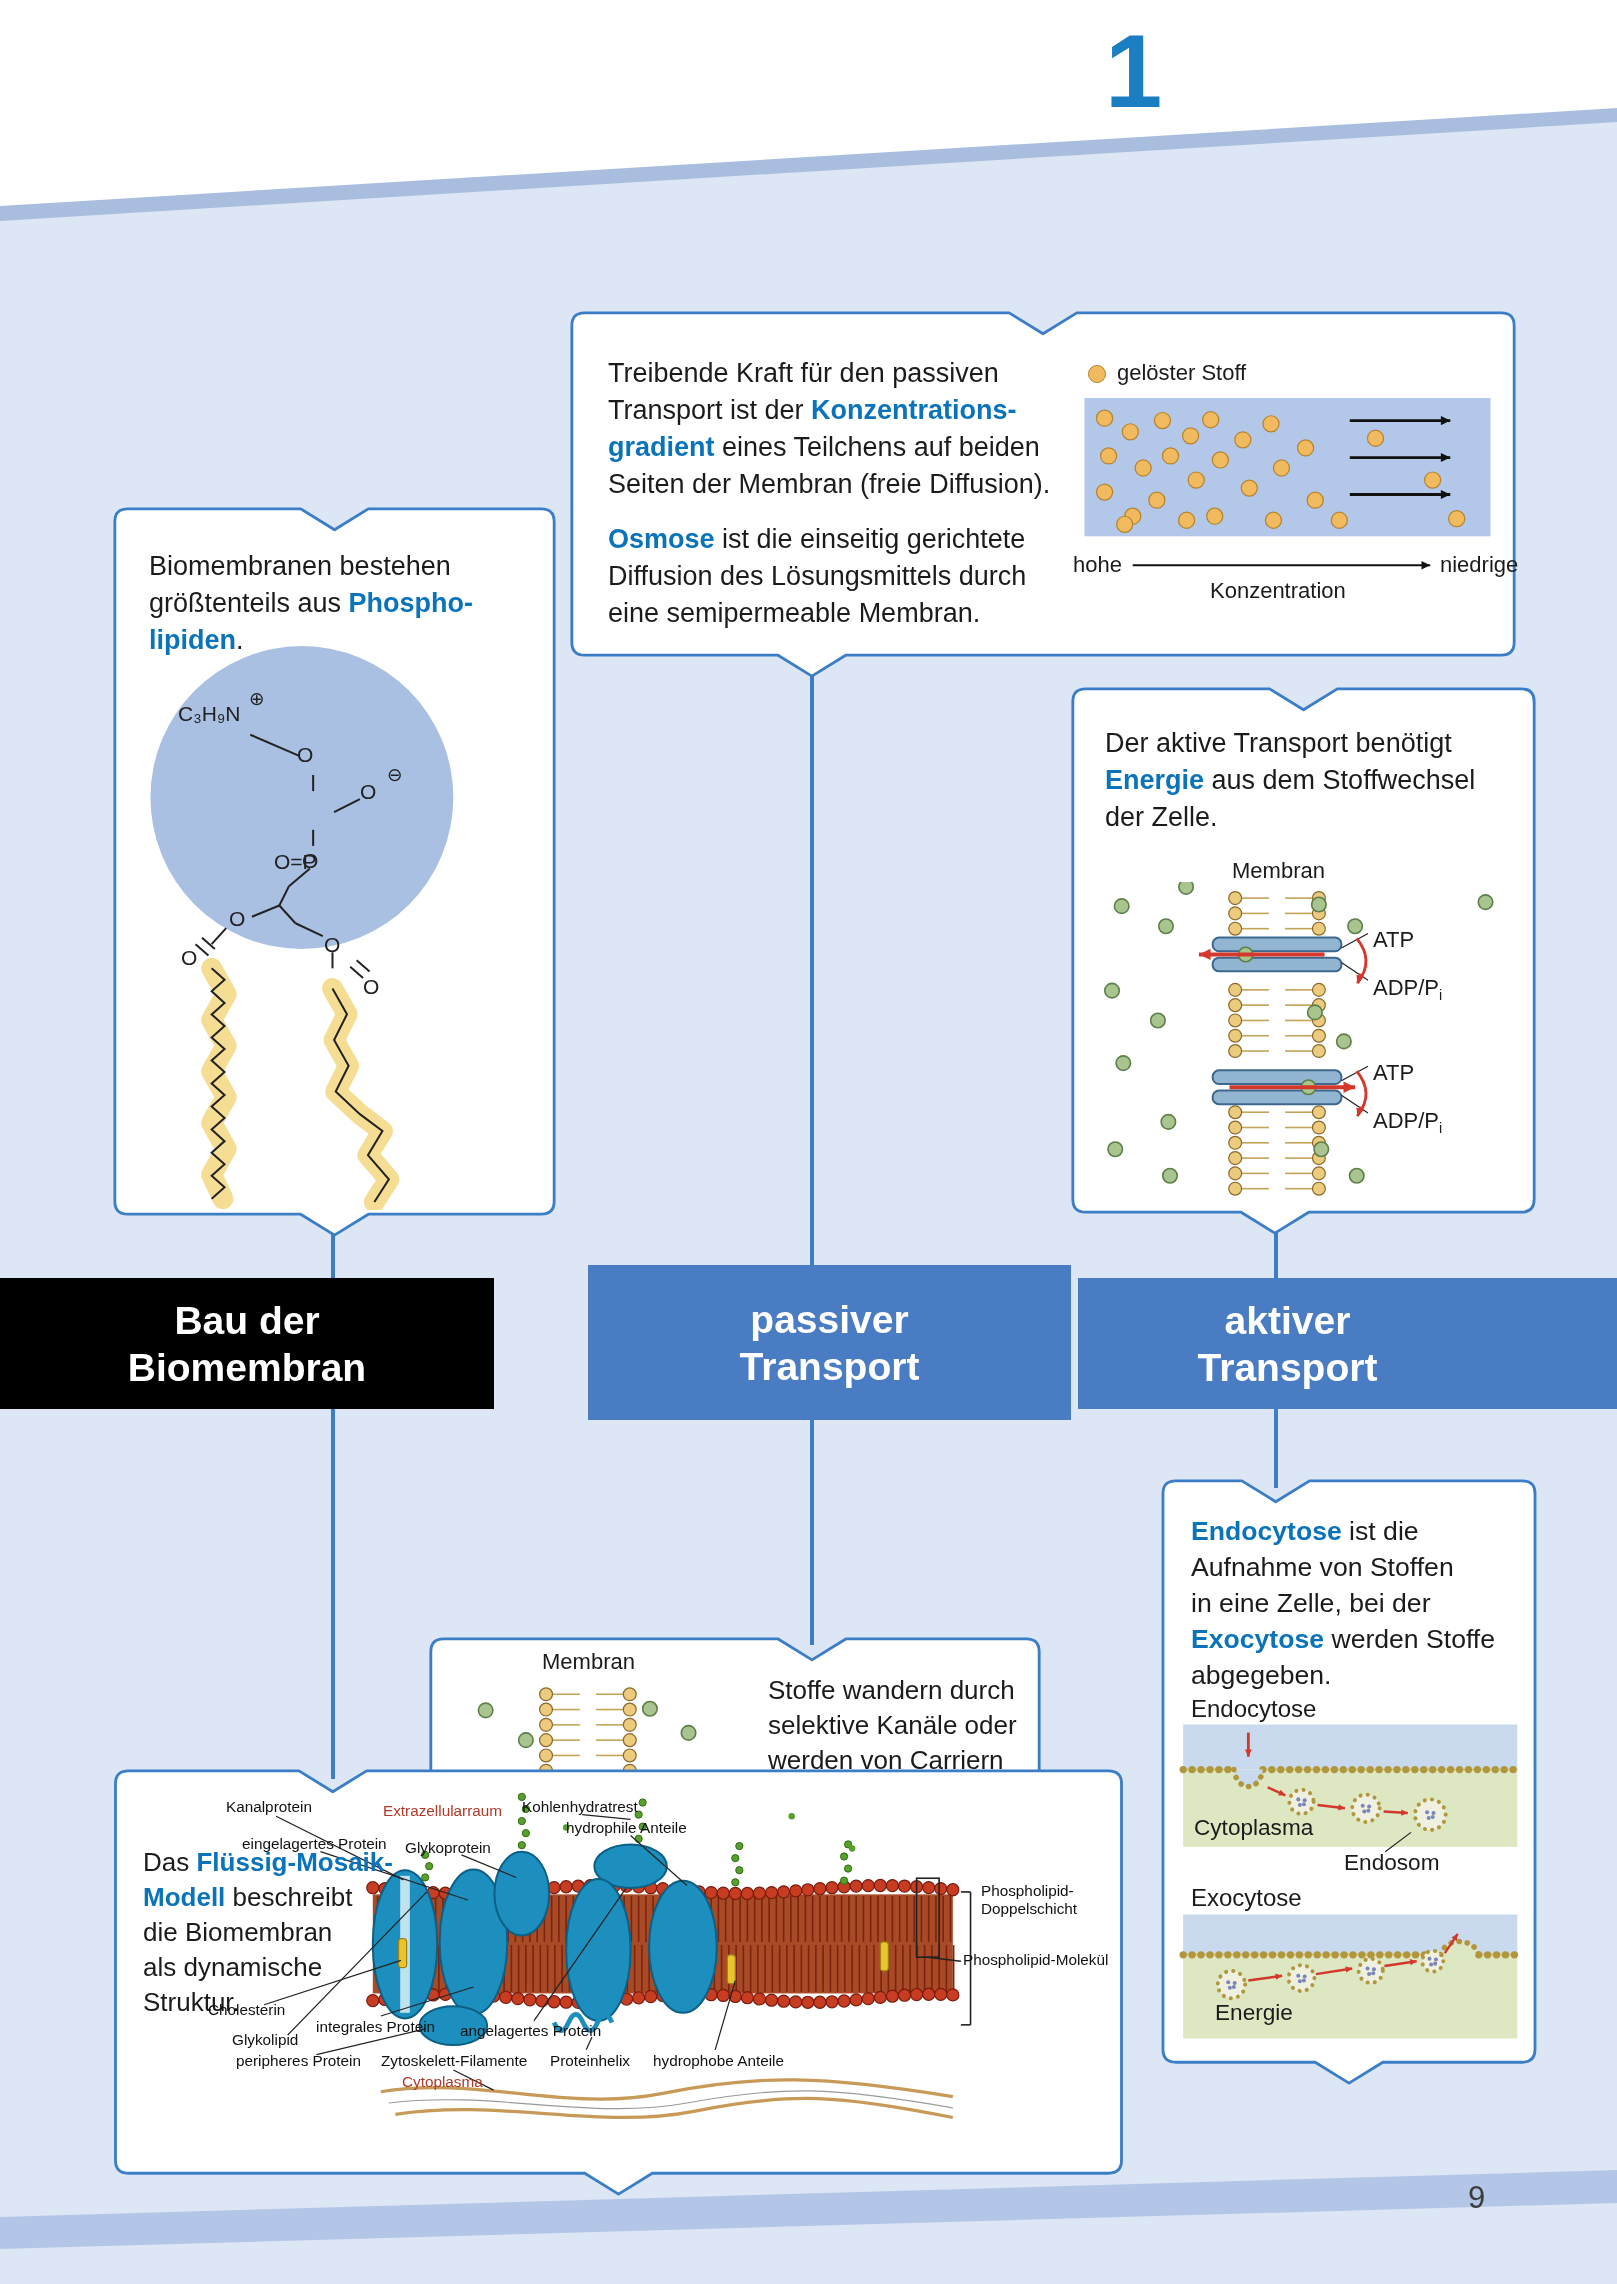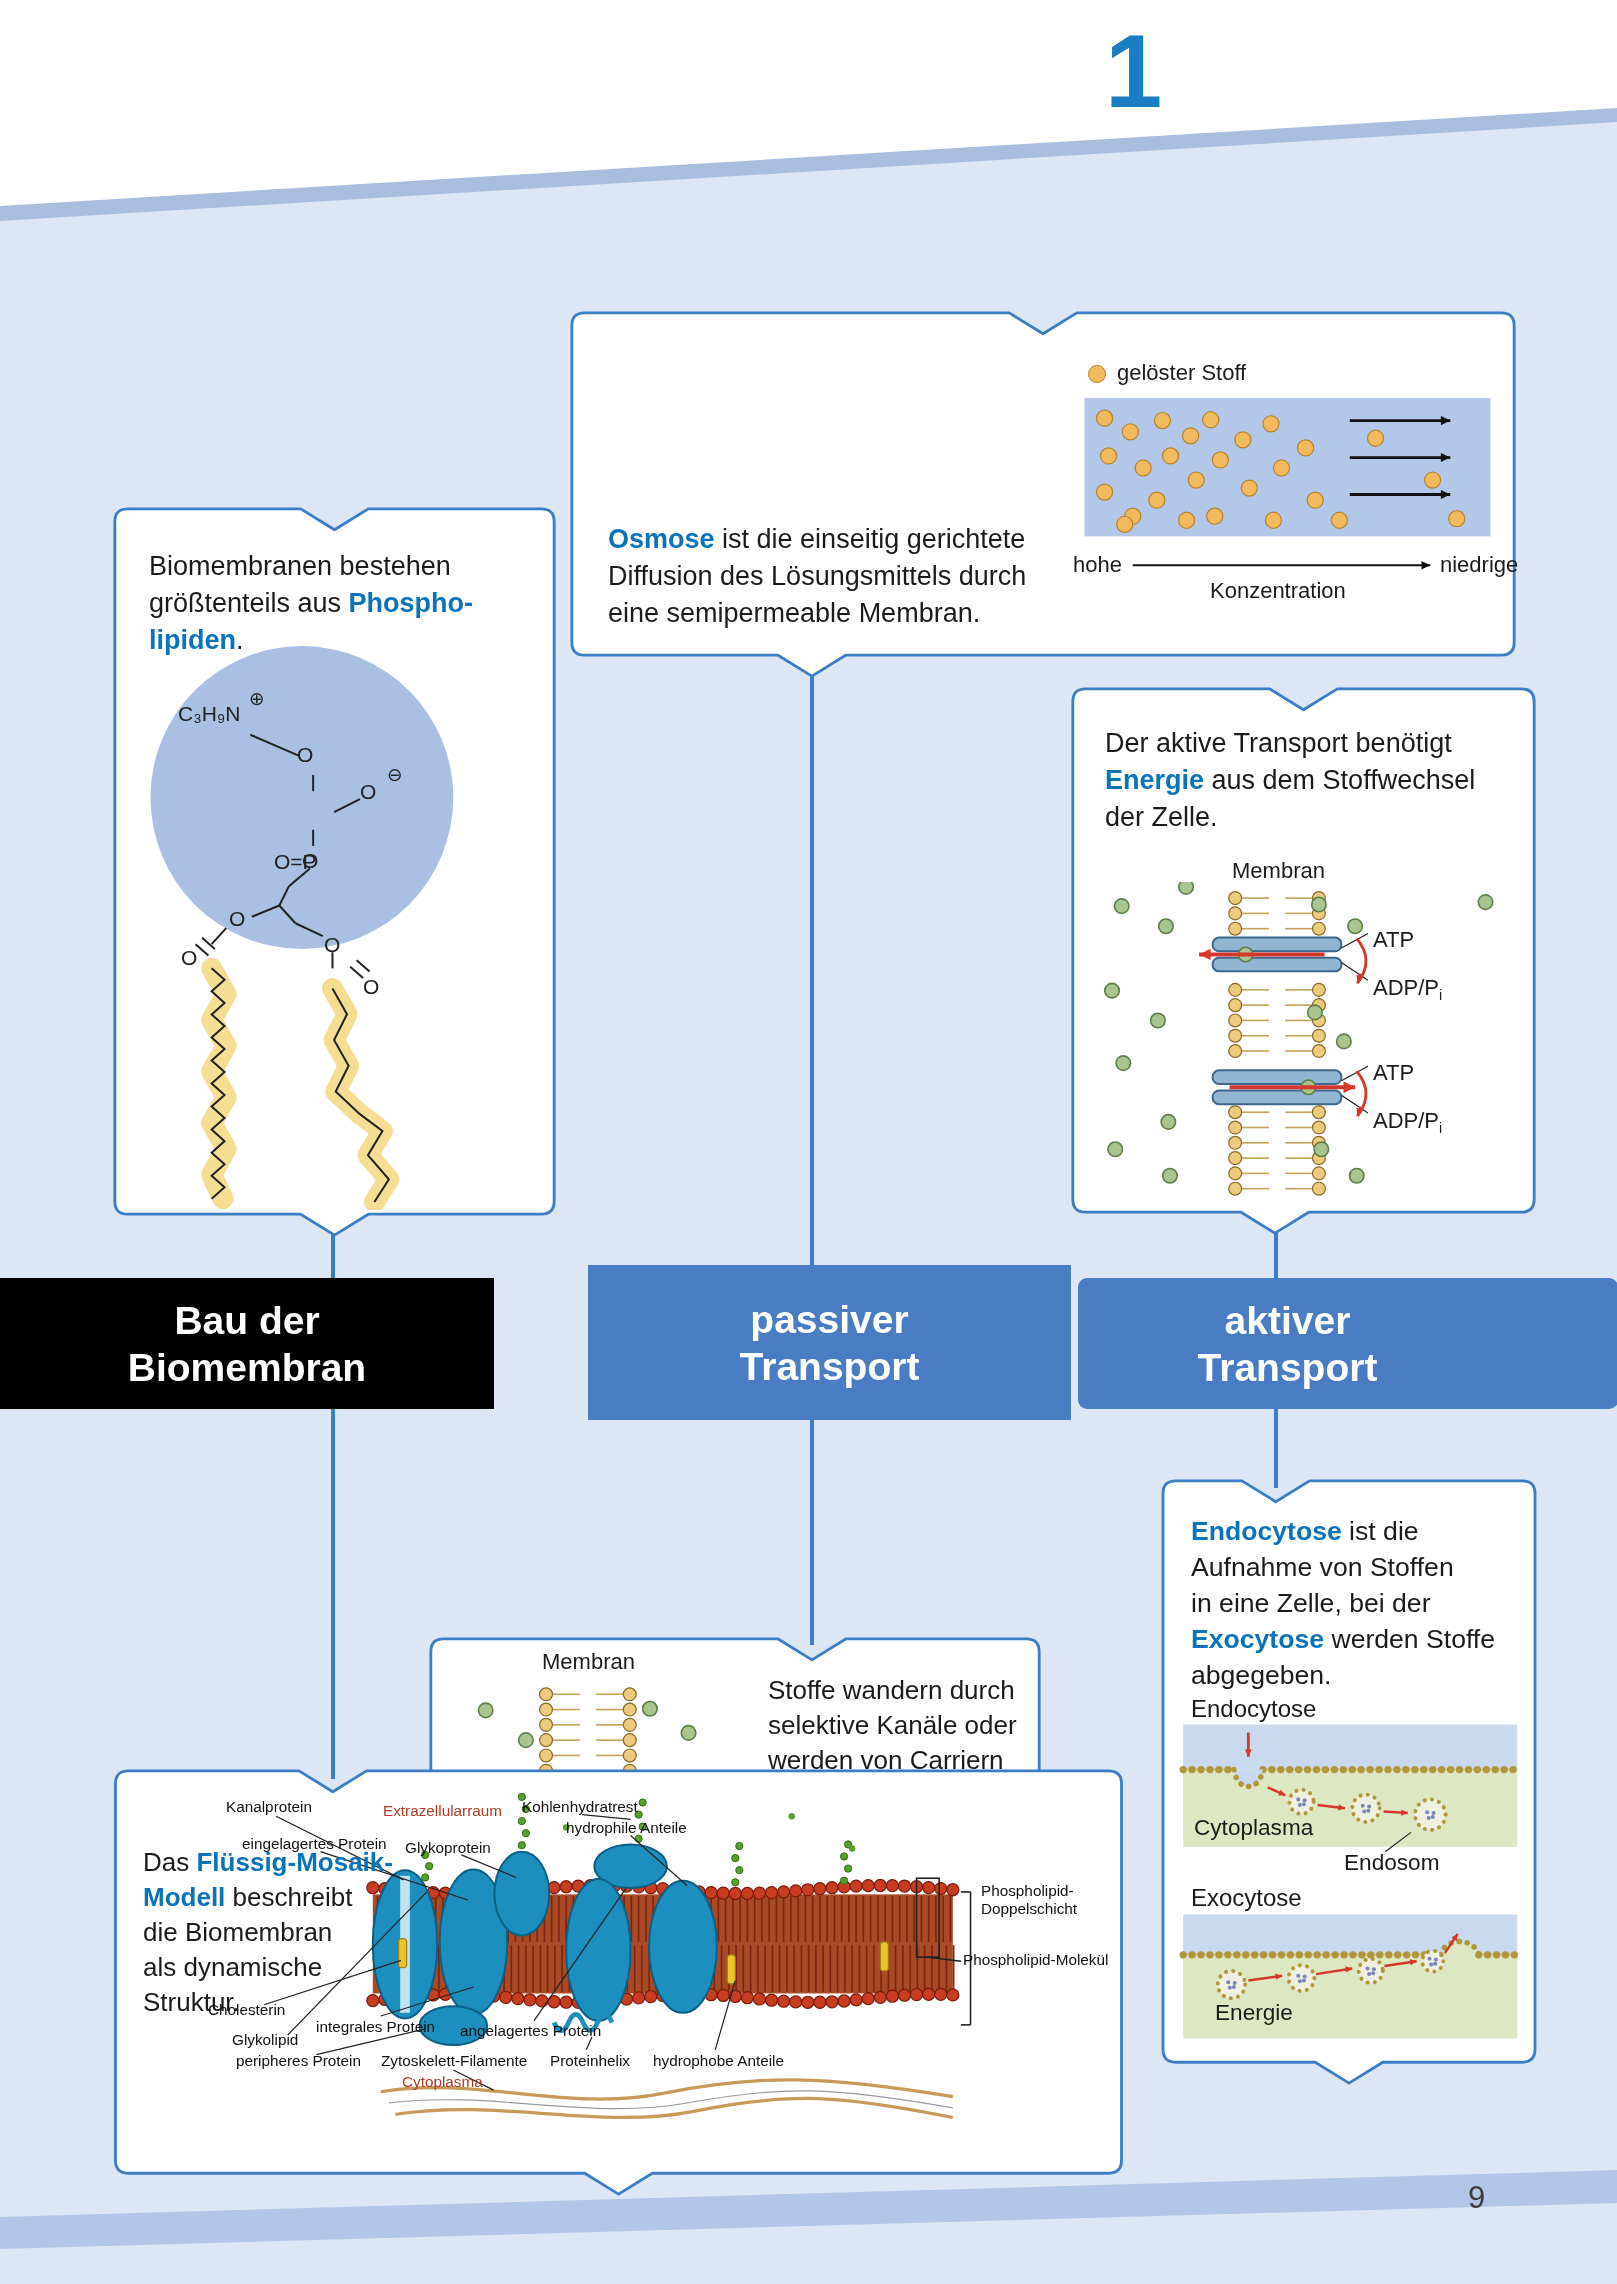--- a/index.html
+++ b/index.html
@@ -54,31 +54,32 @@
       <div>Bau der</div>
         <div>Biomembran</div>
     </div>
   </div>
   <div class="band-seg" style="left:588px;top:1265px;width:483px;height:155px;background:#4a7cc4;">
     <div class="bandtxt">
       <div>passiver</div>
         <div>Transport</div>
     </div>
   </div>
-  <div class="band-seg" style="left:1078px;top:1278px;width:540px;height:131px;justify-content:flex-start;background:#4a7cc4;border-radius:9px;">
+  <div class="band-seg" style="left:1078px;top:1278px;width:540px;height:131px;justify-content:flex-start;background:#4a7cc4;">
     <div class="bandtxt" style="width:419px;">
       <div>aktiver</div>
         <div>Transport</div>
     </div>
   </div>
 
   <div class="nbox" style="left:572px;top:313px;width:943px;height:342px;">
       <svg class="nbsvg" width="952" height="373" viewBox="-6 -6 1182 463">
         <path d="M 16 0 L 543 0 L 585 26 L 627 0 L 1154 0 Q 1170 0 1170 16 L 1170 409 Q 1170 425 1154 425 L 340 425 L 298 451 L 256 425 L 16 425 Q 0 425 0 409 L 0 16 Q 0 0 16 0 Z" fill="#ffffff" stroke="#3b7ec6" stroke-width="3.5" stroke-linejoin="round"></path>
       </svg>
+    <div class="abs t" style="left:36px;top:42px;width:508px;"><span>Treibende Kraft für den passiven</span><br><span>Transport ist der </span><span class="kw">Konzentrations-</span><br><span class="kw">gradient</span><span> eines Teilchens auf beiden</span><br><span>Seiten der Membran (freie Diffusion).</span></div>
     <div class="abs t" style="left:36px;top:208px;width:508px;"><span class="kw">Osmose</span><span> ist die einseitig gerichtete</span><br><span>Diffusion des Lösungsmittels durch</span><br><span>eine semipermeable Membran.</span></div>
     <div class="abs" style="left:516px;top:52px;width:17.7px;height:17.7px;border-radius:50%;background:#f2ba5e;border:1.6px solid #b5832e;"></div>
     <span class="abs lab" style="left:545px;top:47px;">gelöster Stoff</span>
     <div class="abs" id="diff-svg" style="left:500px;top:77px;width:435px;height:201px;"><svg width="435" height="201" viewBox="0 0 540 250">
           <rect x="15" y="10" width="505" height="172" fill="#b3c7e8"></rect>
           <circle cx="40" cy="35" r="10" fill="#f2ba5e" stroke="#b5832e" stroke-width="1.5"></circle>
           <circle cx="72" cy="52" r="10" fill="#f2ba5e" stroke="#b5832e" stroke-width="1.5"></circle>
           <circle cx="45" cy="82" r="10" fill="#f2ba5e" stroke="#b5832e" stroke-width="1.5"></circle>
           <circle cx="88" cy="97" r="10" fill="#f2ba5e" stroke="#b5832e" stroke-width="1.5"></circle>
           <circle cx="40" cy="127" r="10" fill="#f2ba5e" stroke="#b5832e" stroke-width="1.5"></circle>

